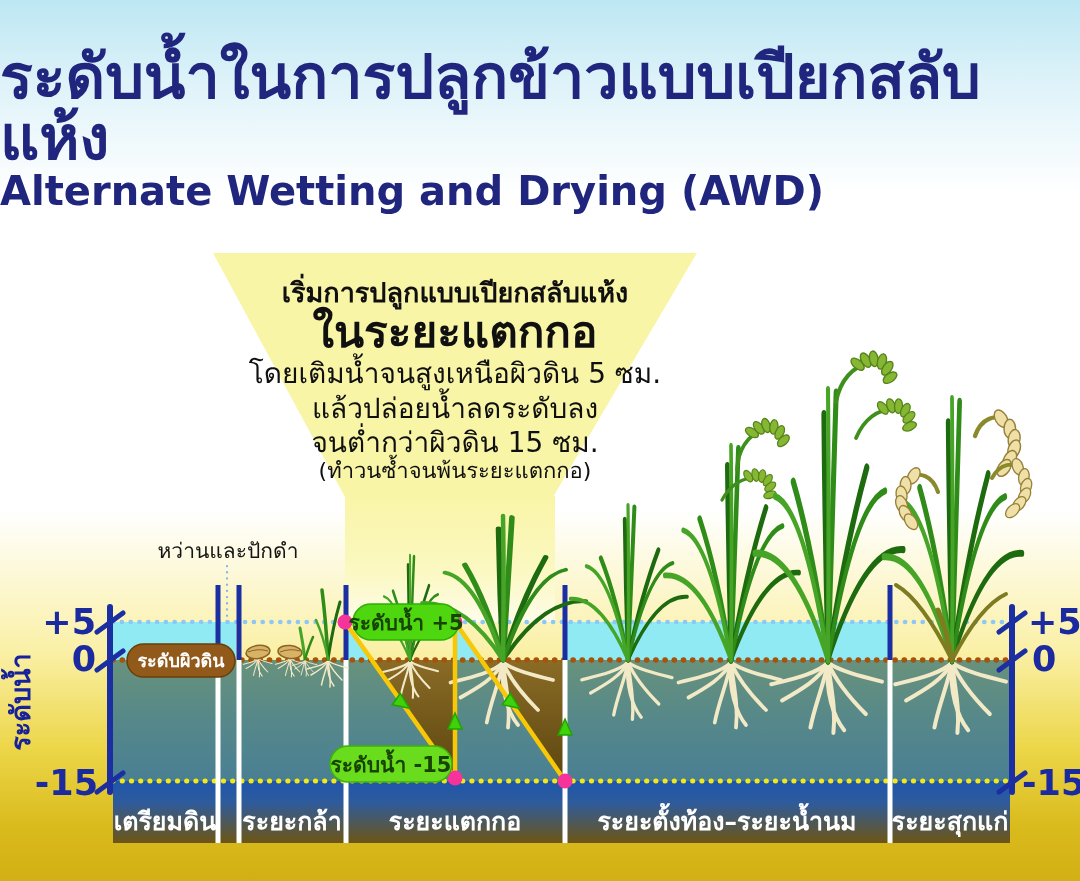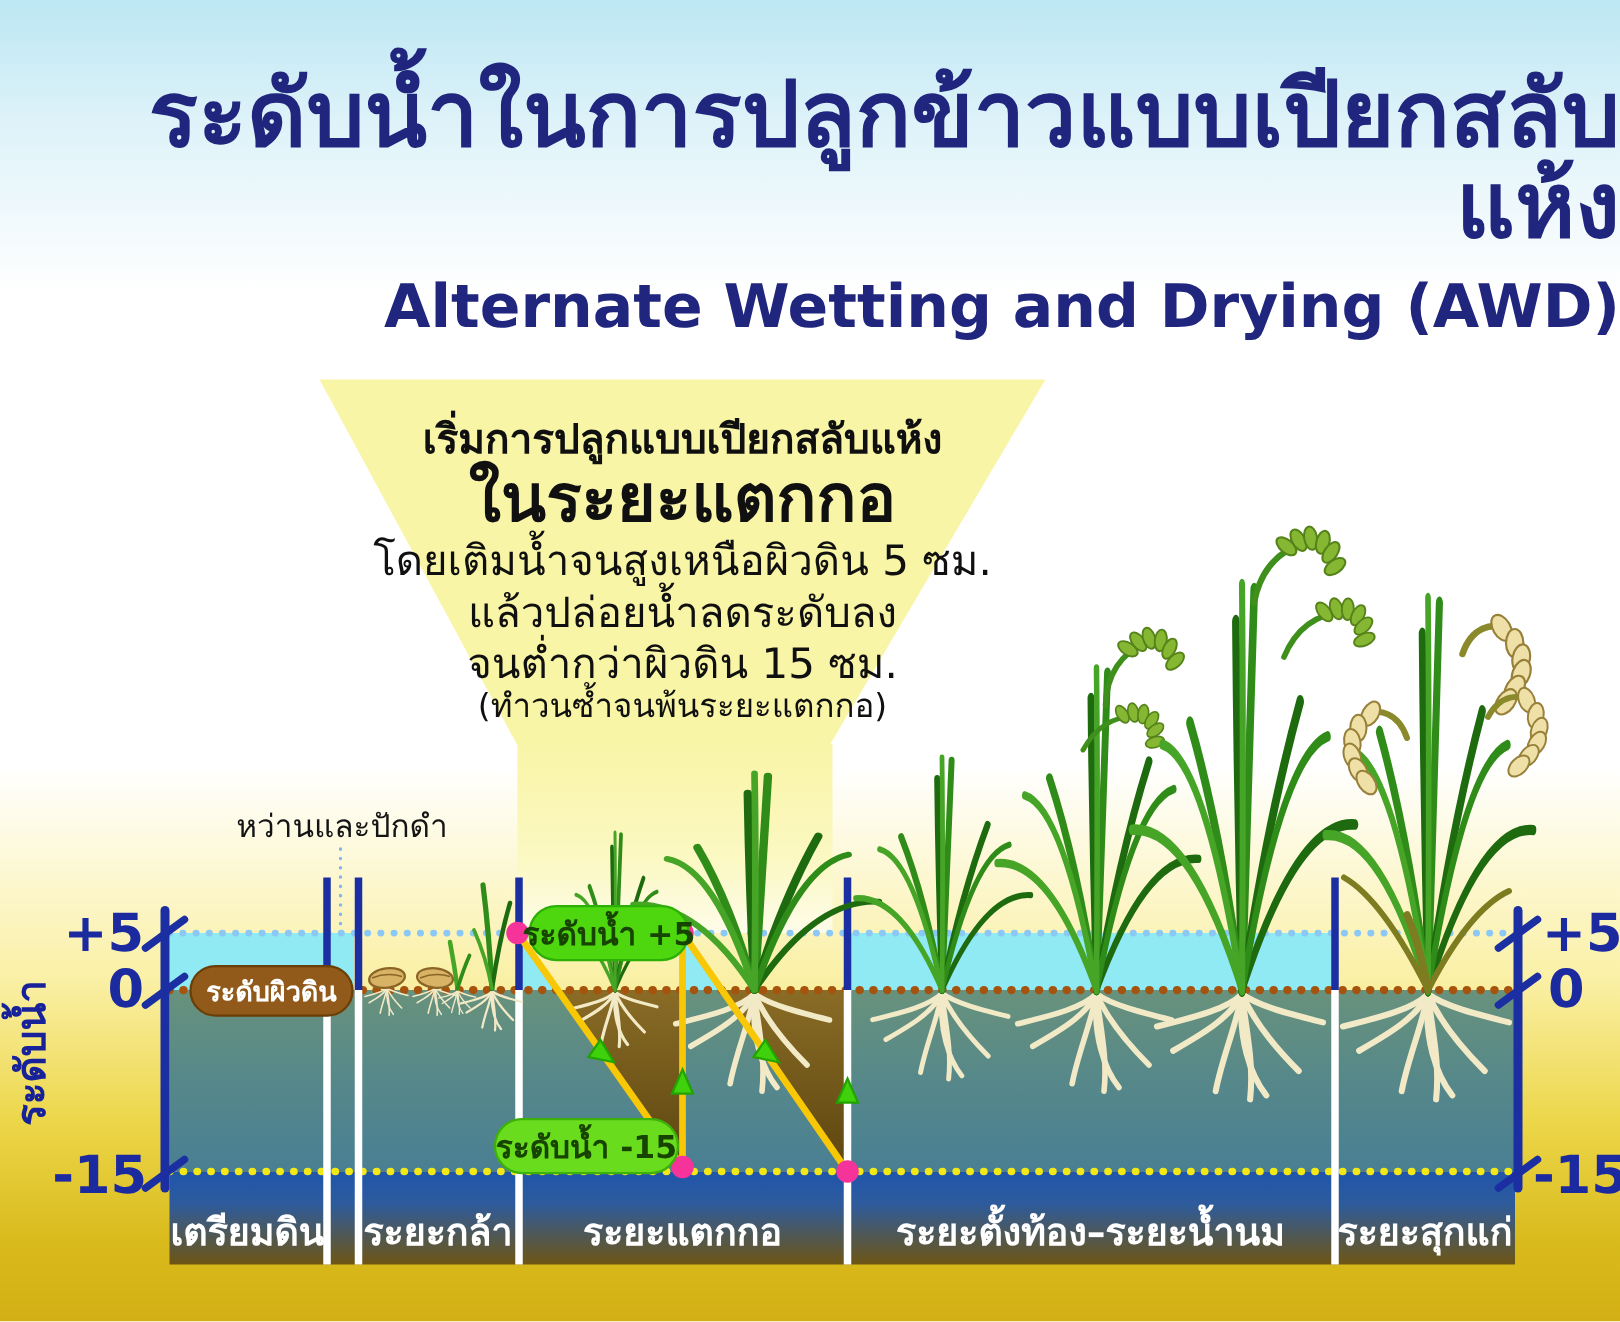--- a/index.html
+++ b/index.html
@@ -1,21 +1,21 @@
 <!DOCTYPE html>
 <html><head>
 <meta charset="utf-8">
 <style>
   html,body{margin:0;padding:0;}
   body{font-family:"DejaVu Sans","Liberation Sans",sans-serif;}
   .page{position:relative;width:1080px;height:881px;overflow:hidden;
     background:linear-gradient(180deg,#bce7f3 0%,#ddf2f9 9%,#ffffff 22%,#ffffff 58%,#faf0a6 74%,#ecd648 85%,#d9ba1c 94%,#d2b015 100%);}
-  .titles{position:absolute;top:46px;left:0;width:1080px;text-align:right;color:#20257e;}
+  .titles{position:absolute;top:46px;left:0;width:1080px;text-align:left;color:#20257e;}
   .title-main{font-size:61px;font-weight:800;line-height:1.0;letter-spacing:0px;}
-  .title-sub{font-size:40px;font-weight:700;margin-top:14px;}
+  .title-sub{font-size:40px;font-weight:700;margin-top:0;}
   svg{position:absolute;left:0;top:0;}
   svg text{font-family:"DejaVu Sans","Liberation Sans",sans-serif;}
   .callout-t{fill:#101010;text-anchor:middle;}
   .c1{font-size:27px;font-weight:700;}
   .c2{font-size:44px;font-weight:800;}
   .c3{font-size:28px;}
   .c6{font-size:22px;}
   .ticktxt{font-size:35px;font-weight:700;fill:#1c2aa0;}
   .axis{stroke:#1b2fa2;stroke-width:6;stroke-linecap:round;fill:none;}
   .tick{stroke:#1b2fa2;stroke-width:5;stroke-linecap:round;}

